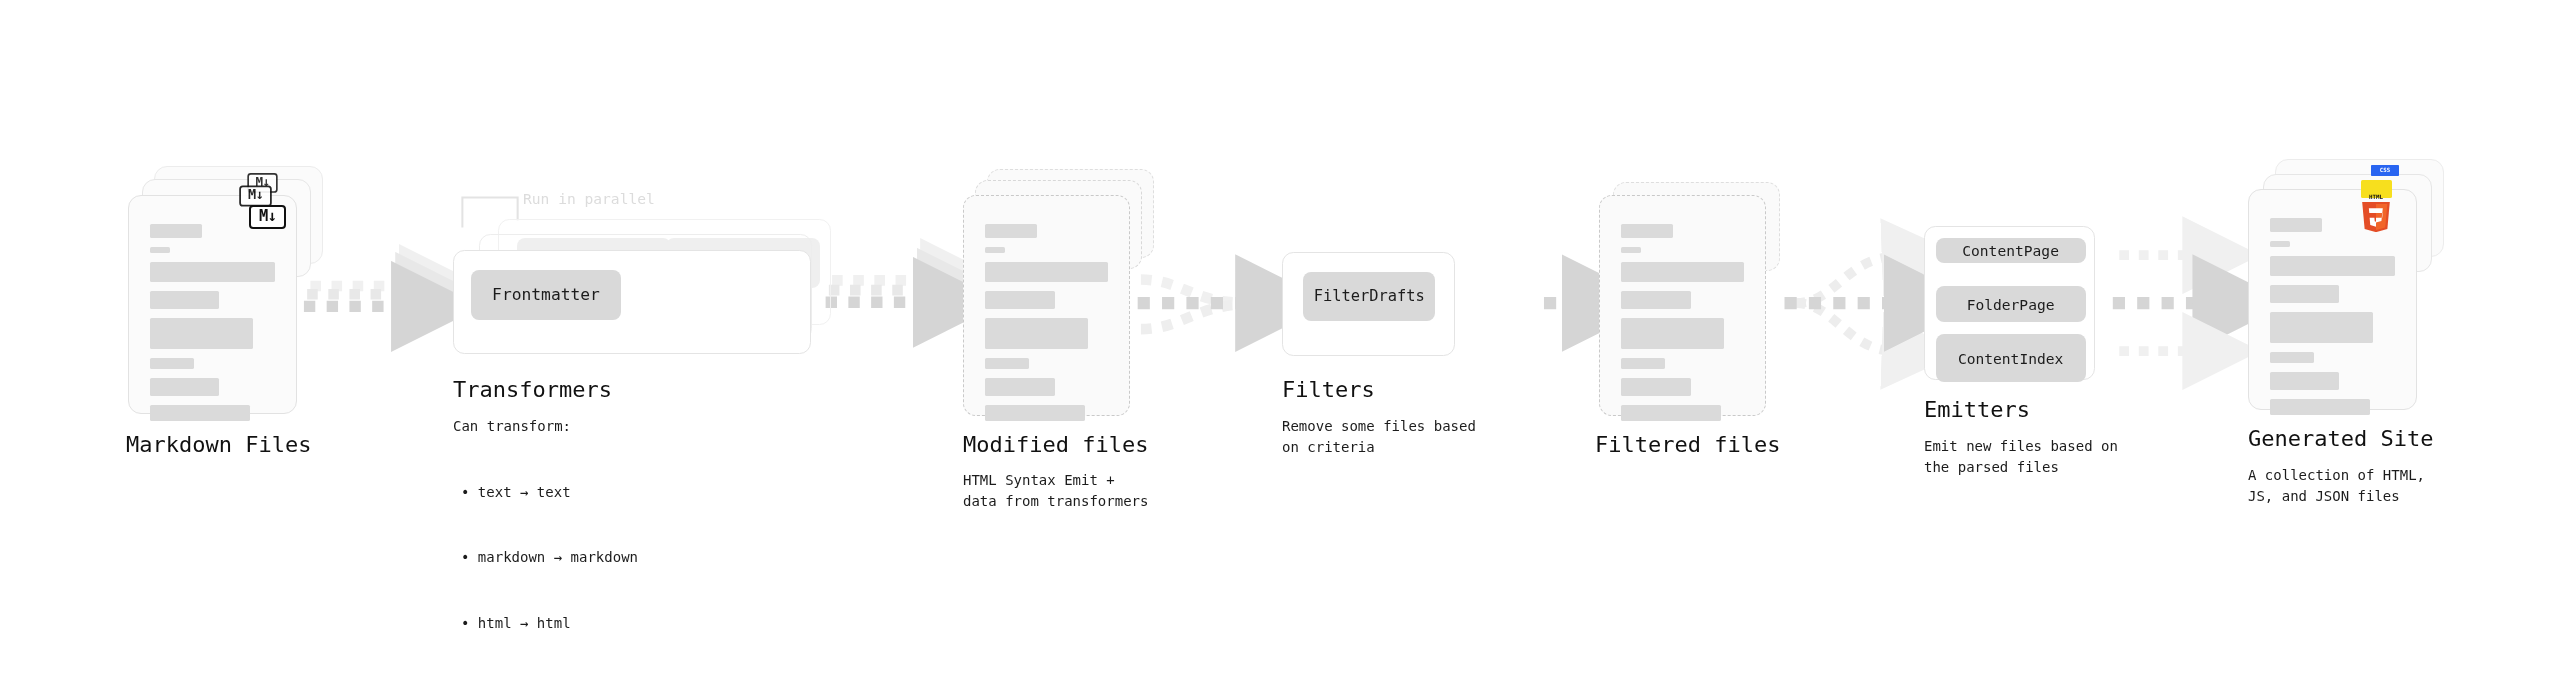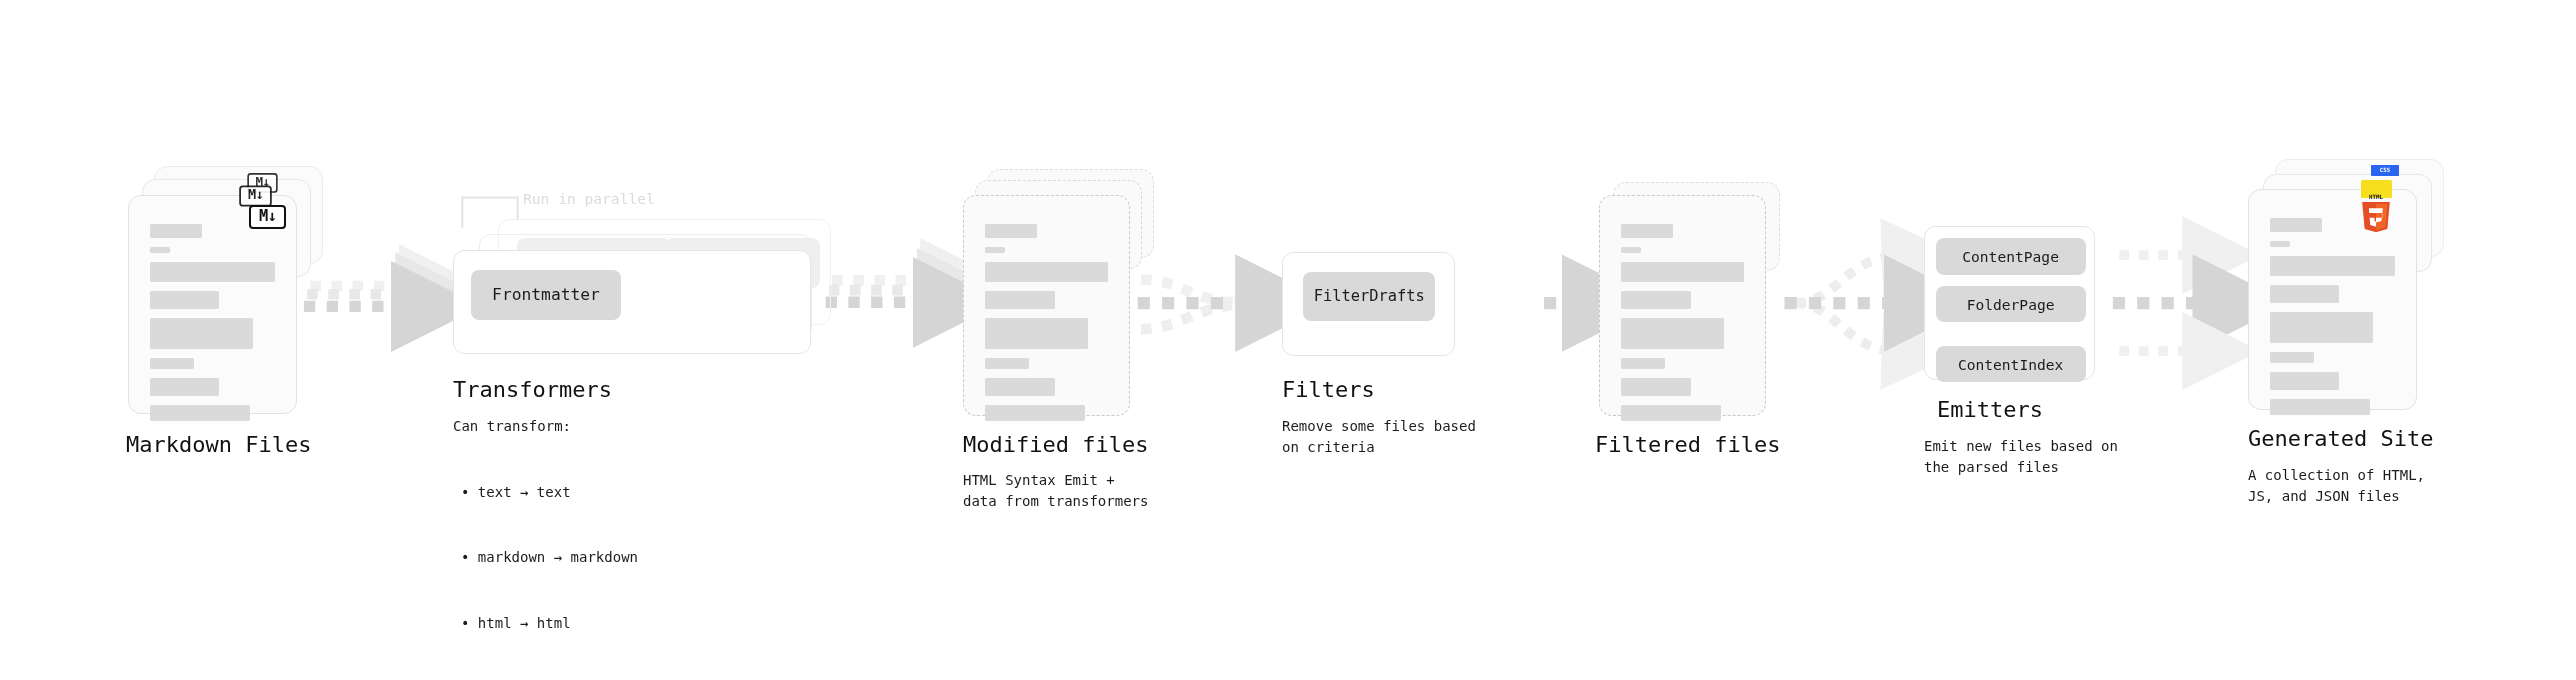--- a/index.html
+++ b/index.html
@@ -244,25 +244,25 @@
         <div class="bar" style="width:36%; height:11.4px;"></div>
         <div class="bar" style="width:57%; height:18px;"></div>
         <div class="bar" style="width:81%; height:15.4px;"></div>
       </div>
     </div>
     <div class="sec-title" style="left:1595px; top:432px;">Filtered files</div>
   </div>
 
   <div>
     <div class="proc-card" style="left:1924px; top:226px; width:171px; height:154px;">
-      <div class="pill" style="left:10.6px; top:11.4px; width:150px; height:37px; font-size:14.6px;">ContentPage</div>
+      <div class="pill" style="left:10.6px; top:11.4px; width:150px; height:25px; font-size:14.6px;">ContentPage</div>
       <div class="pill" style="left:10.6px; top:59px; width:150px; height:36px; font-size:14.6px;">FolderPage</div>
-      <div class="pill" style="left:10.6px; top:107px; width:150px; height:36px; font-size:14.6px;margin-top:12px;">ContentIndex</div>
-    </div>
-    <div class="sec-title" style="left:1924px; top:397px;margin-left:13px;">Emitters</div>
+      <div class="pill" style="left:10.6px; top:107px; width:150px; height:48px; font-size:14.6px;">ContentIndex</div>
+    </div>
+    <div class="sec-title" style="left:1924px; top:397px;">Emitters</div>
     <div class="sec-desc" style="left:1924px; top:436px;">Emit new files based on
 the parsed files</div>
   </div>
 
   <div>
     <div class="doc-card ghost2" style="left:2275px; top:159px; width:169px; height:98px;"></div>
     <div class="doc-card ghost1" style="left:2263px; top:174px; width:169px; height:98px;"></div>
     <div class="doc-card" style="left:2248px; top:189px; width:169px; height:221px;">
       <div class="doc-body">
         <div class="bar" style="width:52px; height:14px;"></div>

